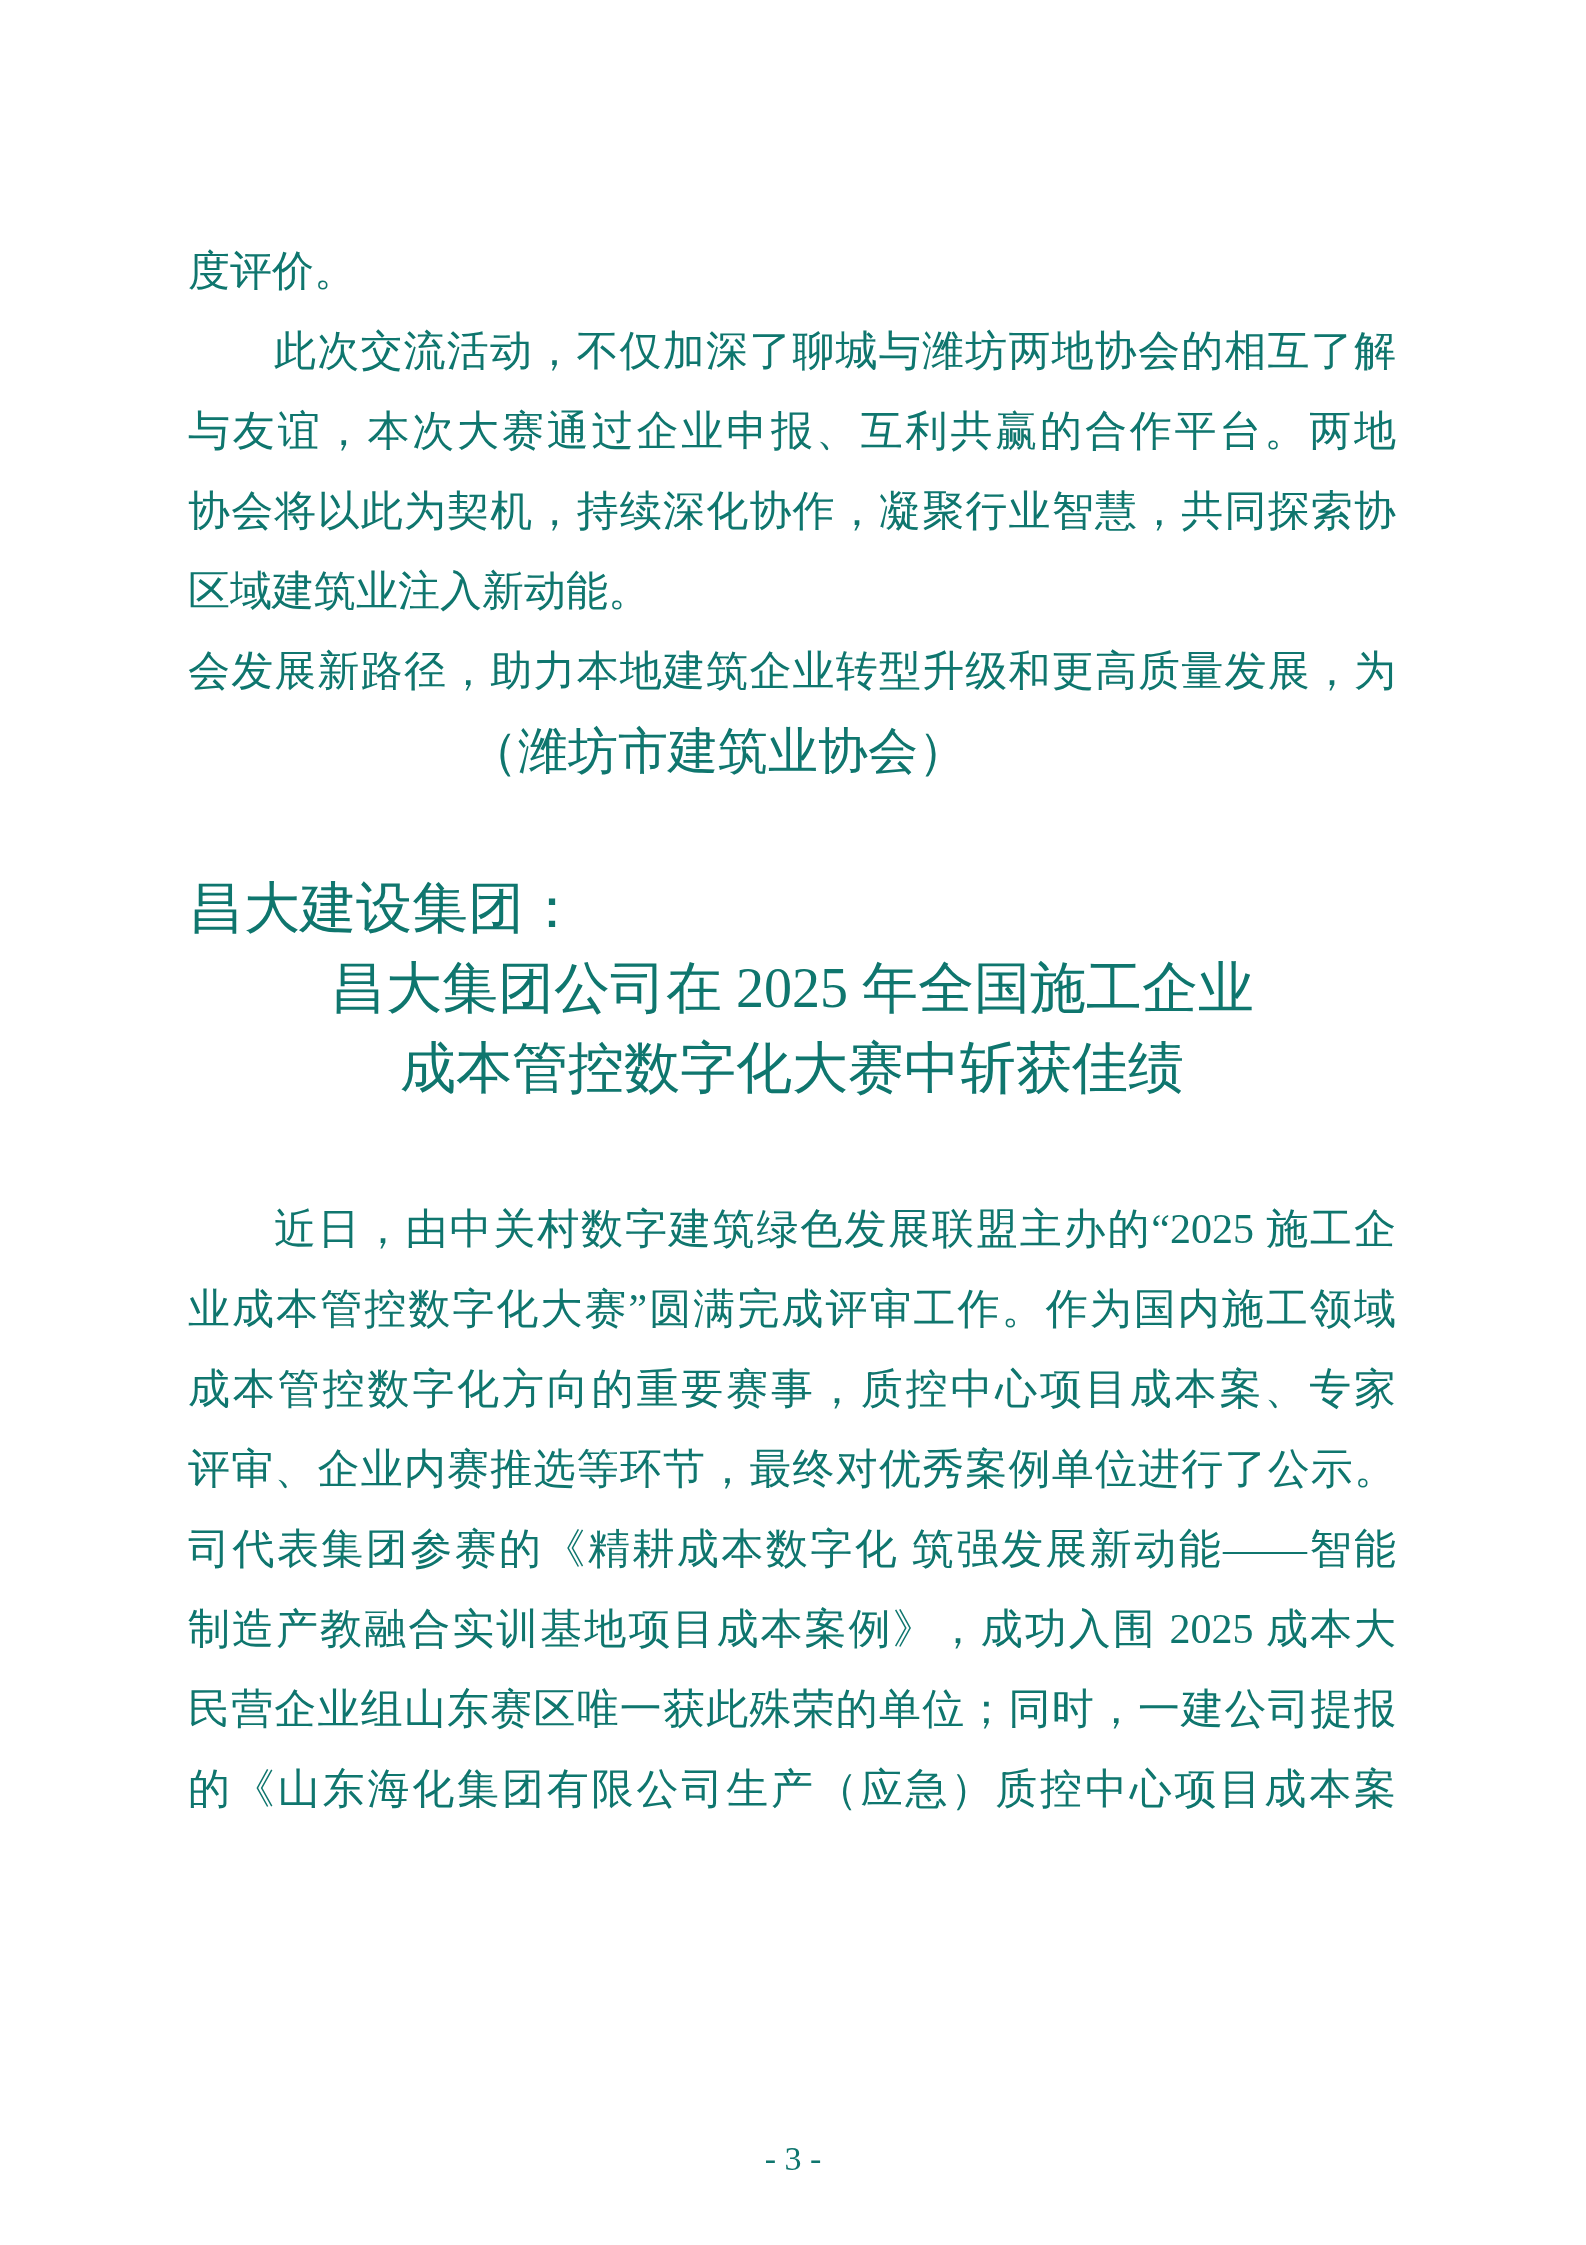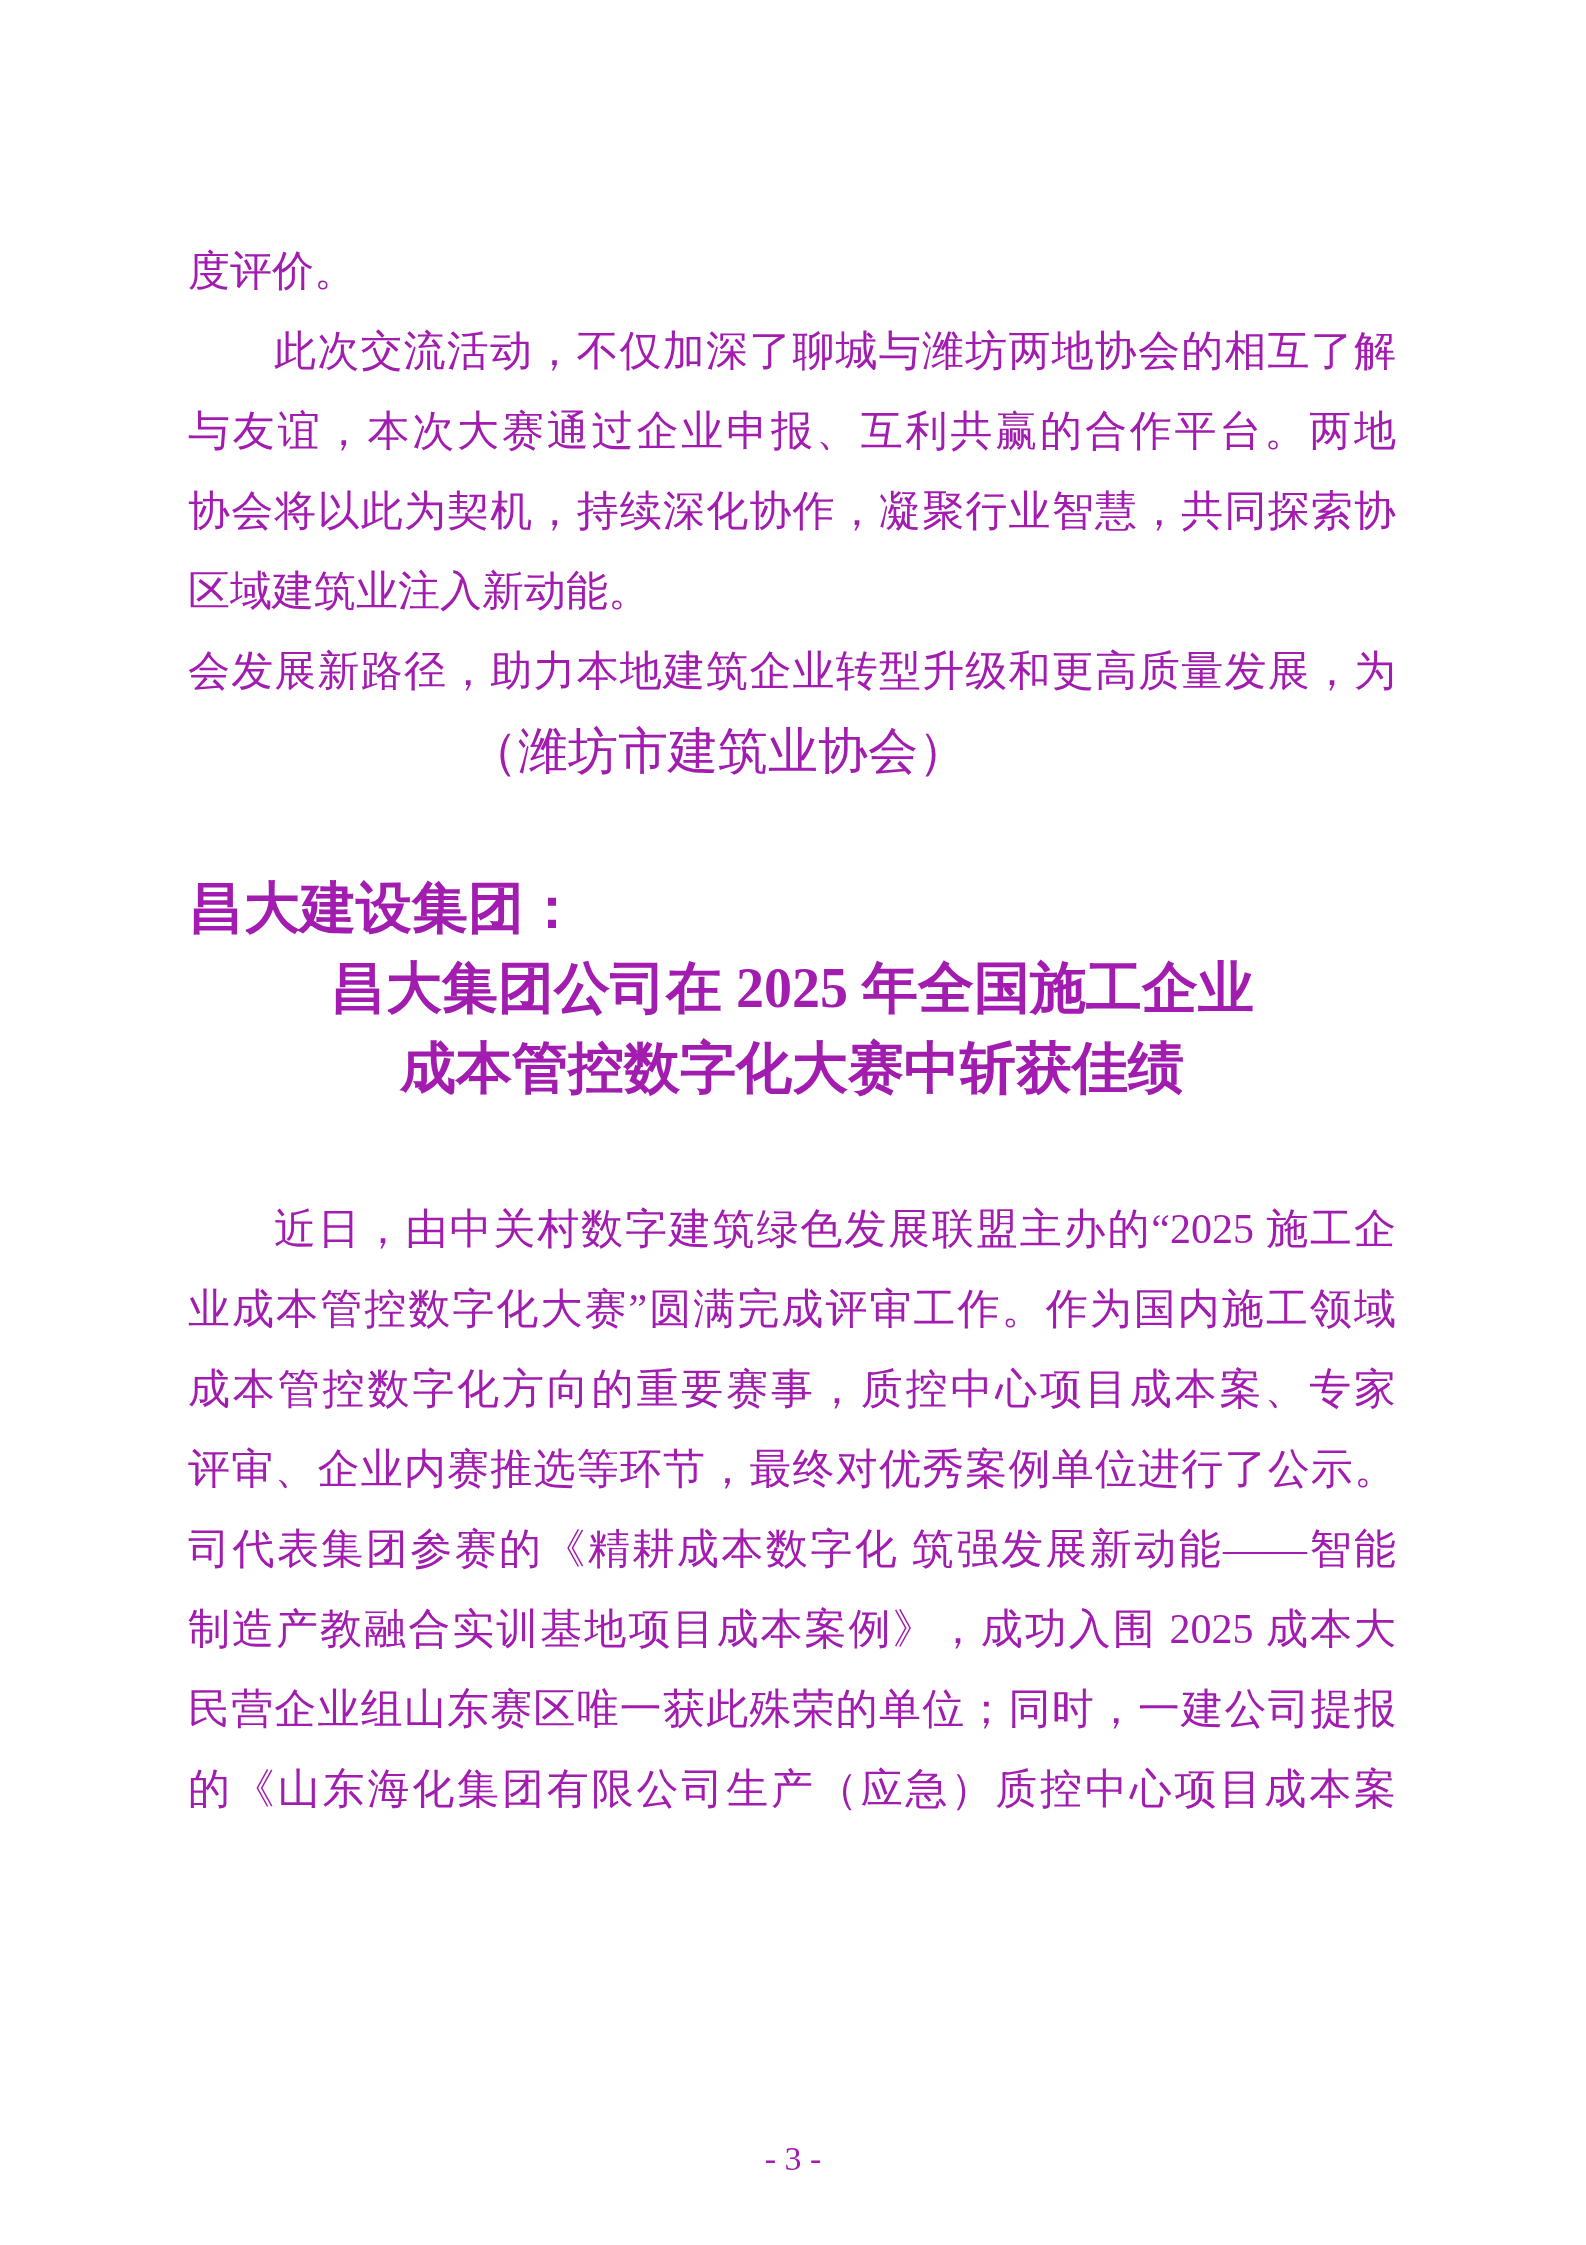--- a/index.html
+++ b/index.html
@@ -5,21 +5,21 @@
   html, body {
     margin: 0;
     padding: 0;
     background: #ffffff;
   }
   .page {
     position: relative;
     width: 1411px;
     height: 2245px;
     background: #ffffff;
-    color: #a21caf;
+    color: #0f766e;
     font-family: "Liberation Serif", serif;
     overflow: hidden;
   }
   .col {
     position: absolute;
     left: 188px;
     width: 1208px;
   }
   
   .bline {
@@ -44,21 +44,21 @@
     line-height: 80px;
     font-size: 50px;
     text-align: center;
     padding-right: 148px;
     box-sizing: border-box;
   }
   .heading {
     height: 80px;
     line-height: 80px;
     font-size: 56px;
-    font-weight: bold;
+    font-weight: normal;
     white-space: nowrap;
   }
   .h-org {
     text-align: left;
   }
   .h-title {
     text-align: center;
   }
   .pageno {
     position: absolute;

